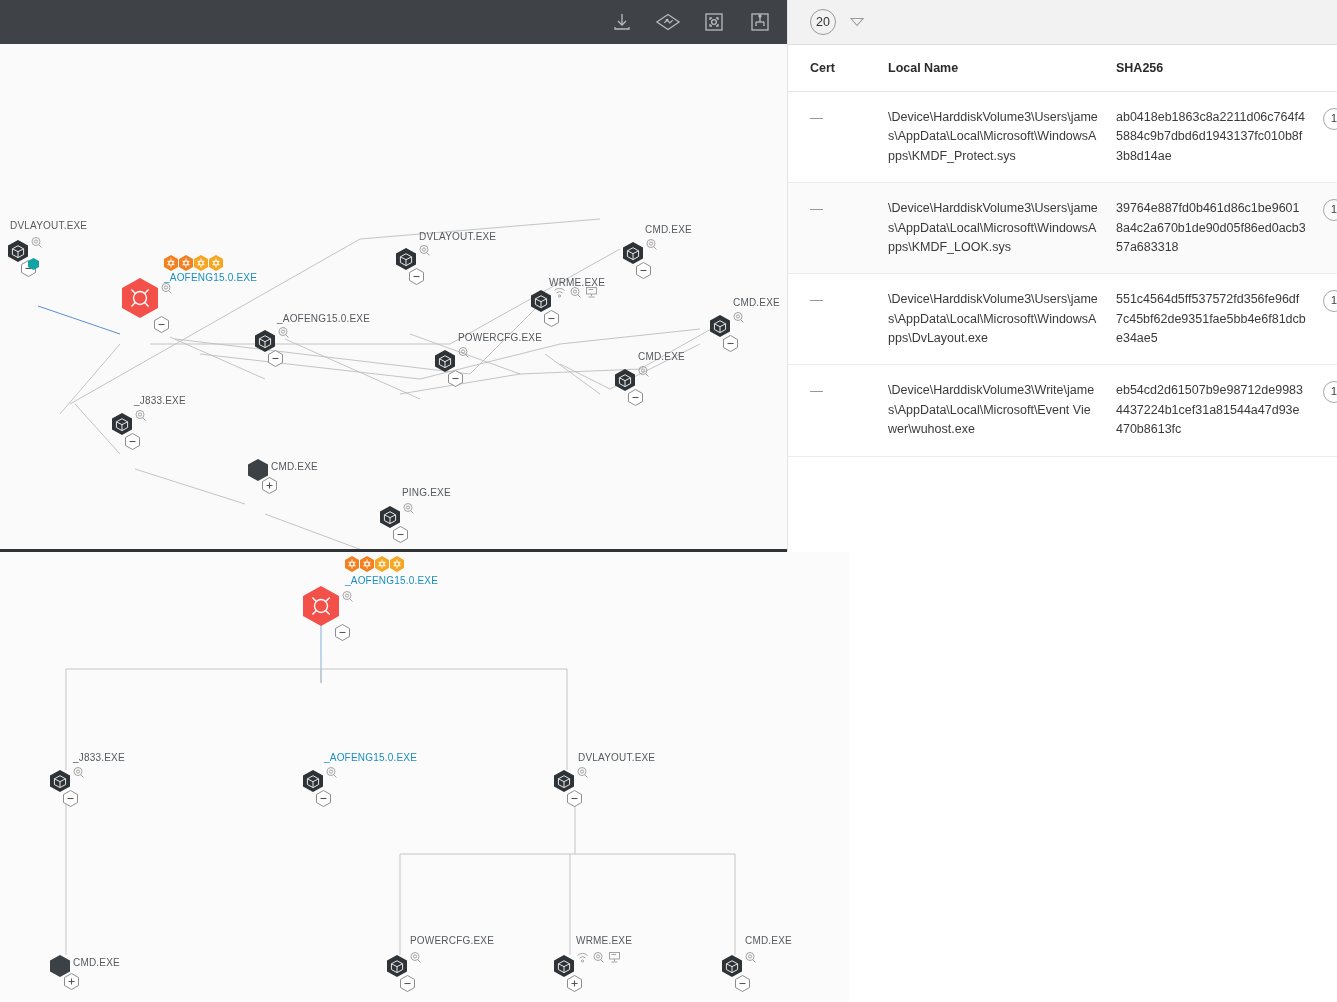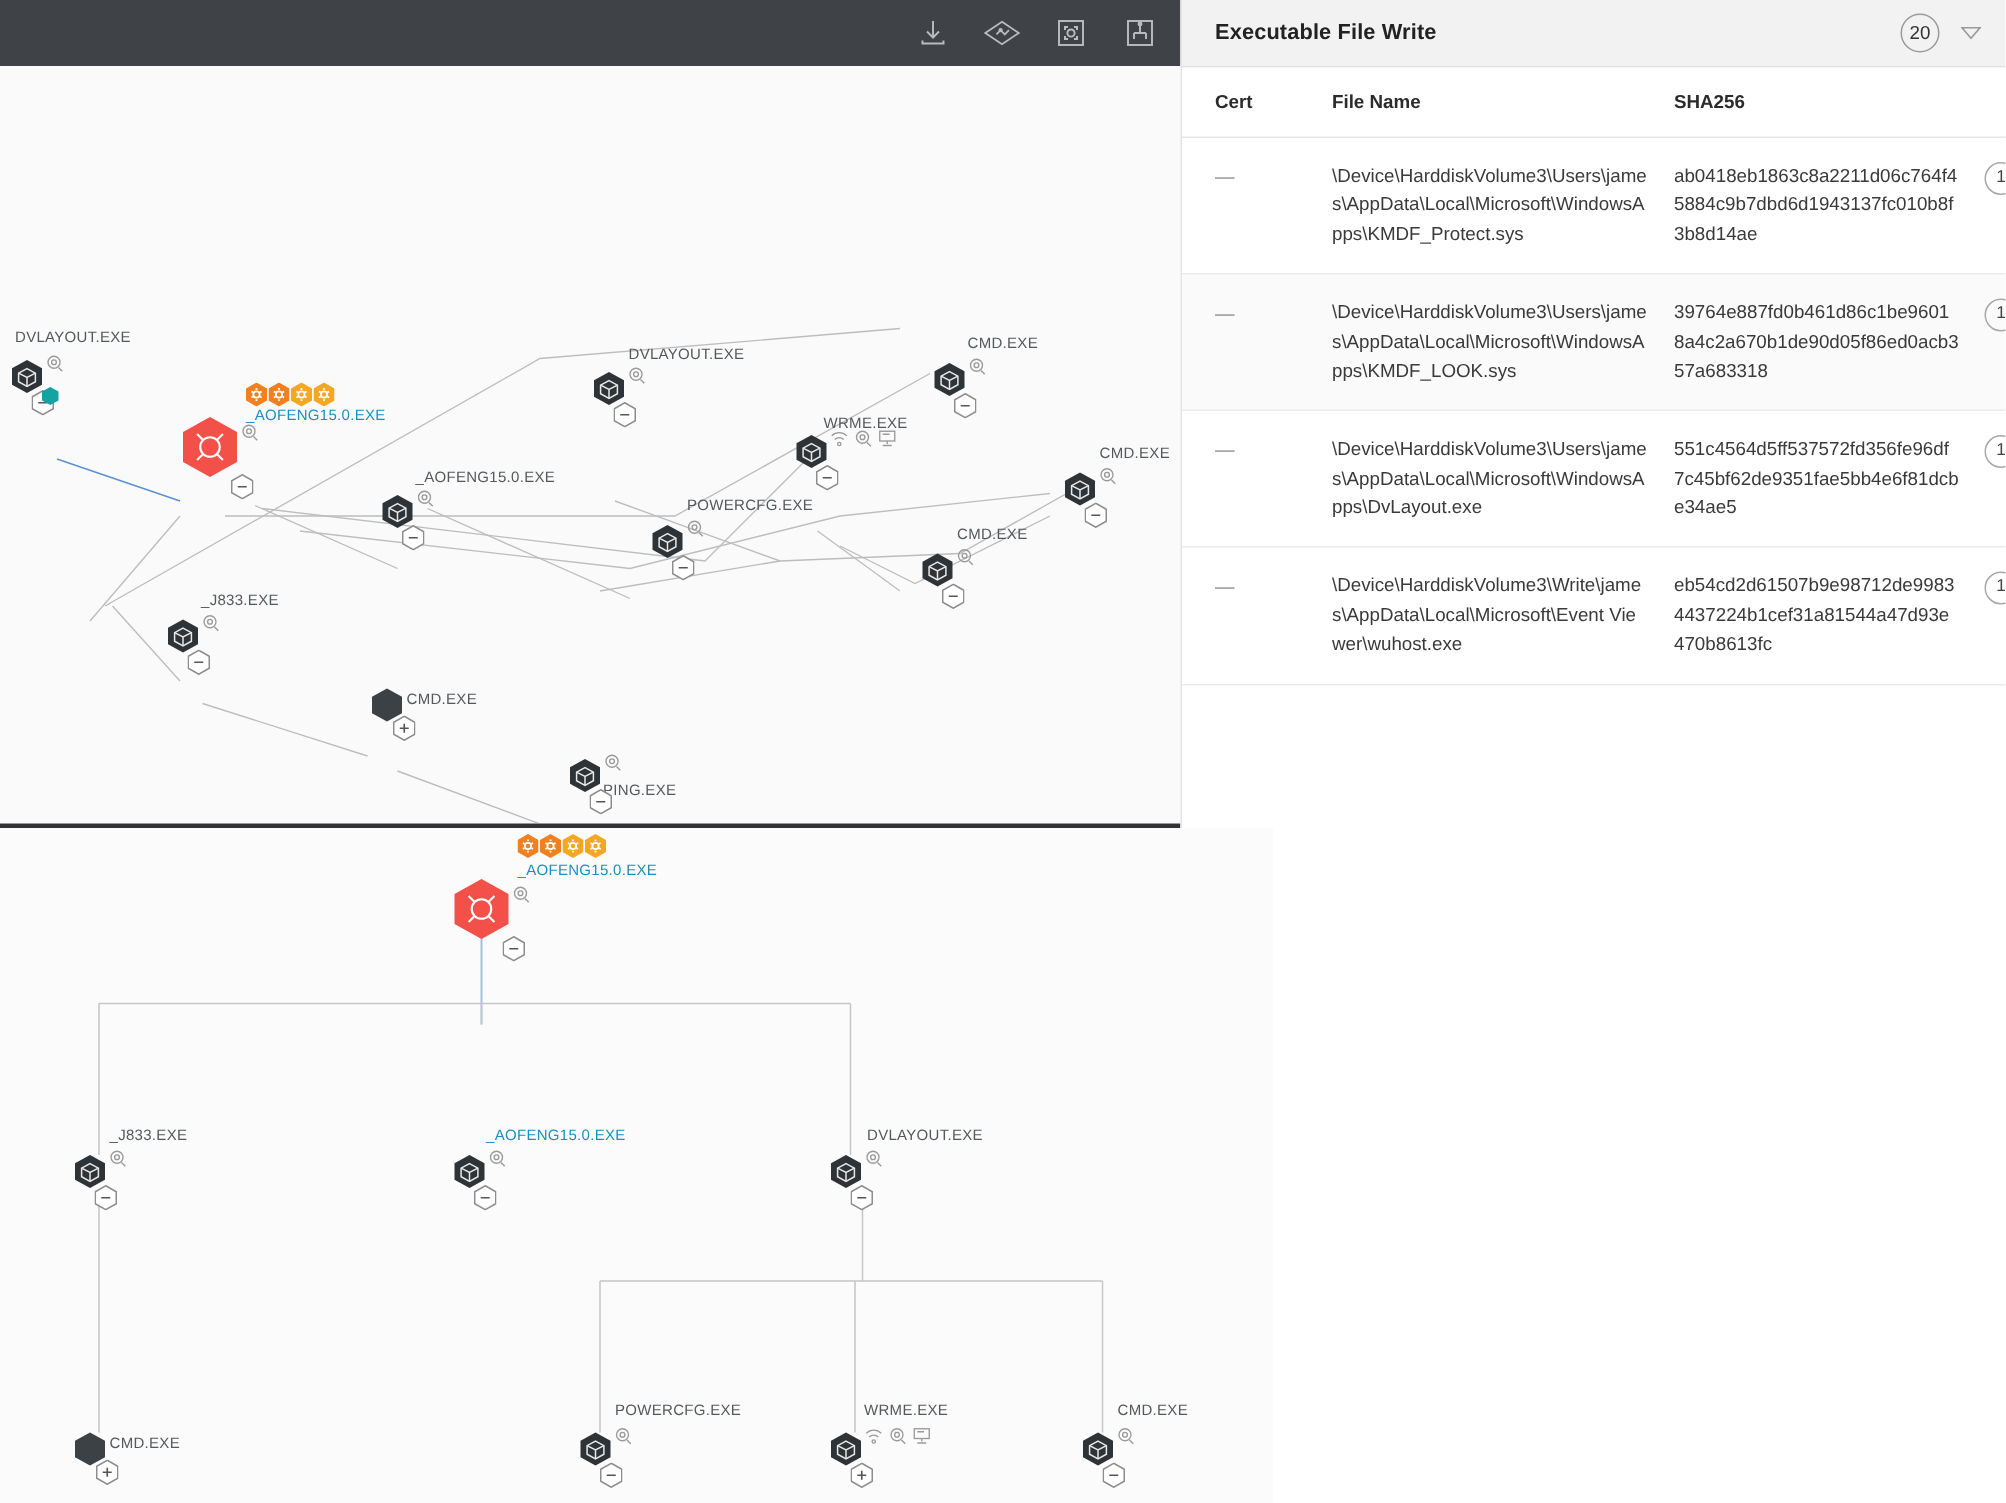--- a/index.html
+++ b/index.html
@@ -431,21 +431,21 @@
       <svg width="20" height="22" viewBox="0 0 20 22">
         <path d="M10,0 L20,5.5 L20,16.5 L10,22 L0,16.5 L0,5.5 Z" fill="#3c4145"></path>
       </svg>
     </div>
     <div class="togglebadge" style="left: 262px; top: 433px;">
       <svg width="15" height="17" viewBox="0 0 15 17">
         <path d="M7,0 L14,4 L14,12 L7,16 L0,12 L0,4 Z" transform="translate(0.5,0.5)" fill="#ffffff" stroke="#8d8d8d" stroke-width="1"></path>
         <path d="M4.5 8.5 H10.5 M7.5 5.5 V11.5" stroke="#555" stroke-width="1.1"></path>
       </svg>
     </div>
-    <div class="nlabel" style="left: 402px; top: 443px; margin-top: 35px;">PING.EXE</div>
+    <div class="nlabel" style="left: 402px; top: 443px;">PING.EXE</div>
     <div class="hexnode" style="width: 20px; height: 22px; left: 380px; top: 462px;">
       <svg width="20" height="22" viewBox="0 0 20 22">
         <path d="M10,0 L20,5.5 L20,16.5 L10,22 L0,16.5 L0,5.5 Z" fill="#2e3337"></path>
         <g stroke="#e8e8e8" stroke-width="1" fill="none">
           <path d="M10,5.720000000000001 L15.600000000000001,8.8 L15.600000000000001,14.520000000000001 L10,17.6 L4.4,14.520000000000001 L4.4,8.8 Z"></path>
           <path d="M4.4,8.8 L10,11.66 L15.600000000000001,8.8 M10,11.66 L10,17.6"></path>
         </g>
       </svg>
     </div>
     <div class="subicon" style="left: 402px; top: 458px;">
@@ -750,34 +750,33 @@
             <path d="M7 3.6 V4.8 M7 11.2 V12.4 M3.6 6 L4.7 6.6 M9.3 9.4 L10.4 10 M3.6 10 L4.7 9.4 M9.3 6.6 L10.4 6"></path>
           </g>
         </svg>
       </div>
     </div>
   </div>
 <div id="bottom-right-fill"></div>
 
 <div id="panel">
   <div id="panel-header">
-    <div id="panel-title">Executable File Write</div>
     <div class="count-circle">20</div>
     <div id="panel-collapse">
       <svg width="14" height="10" viewBox="0 0 14 10" fill="none" stroke="#9a9a9a" stroke-width="1.1">
         <path d="M1 1.5 L7 8.5 L13 1.5 Z"></path>
       </svg>
     </div>
   </div>
 
   <table id="filetable">
     <thead>
       <tr>
         <th class="c-cert">Cert</th>
-        <th class="c-name">File Name</th>
+        <th class="c-name">Local Name</th>
         <th class="c-hash">SHA256</th>
         <th class="c-count"></th>
 
       </tr>
     </thead>
     <tbody>
       <tr>
         <td class="c-cert"><span class="dash">—</span></td>
         <td class="c-name">\Device\HarddiskVolume3\Users\james\AppData\Local\Microsoft\WindowsApps\KMDF_Protect.sys</td>
         <td class="c-hash">ab0418eb1863c8a2211d06c764f45884c9b7dbd6d1943137fc010b8f3b8d14ae</td>

